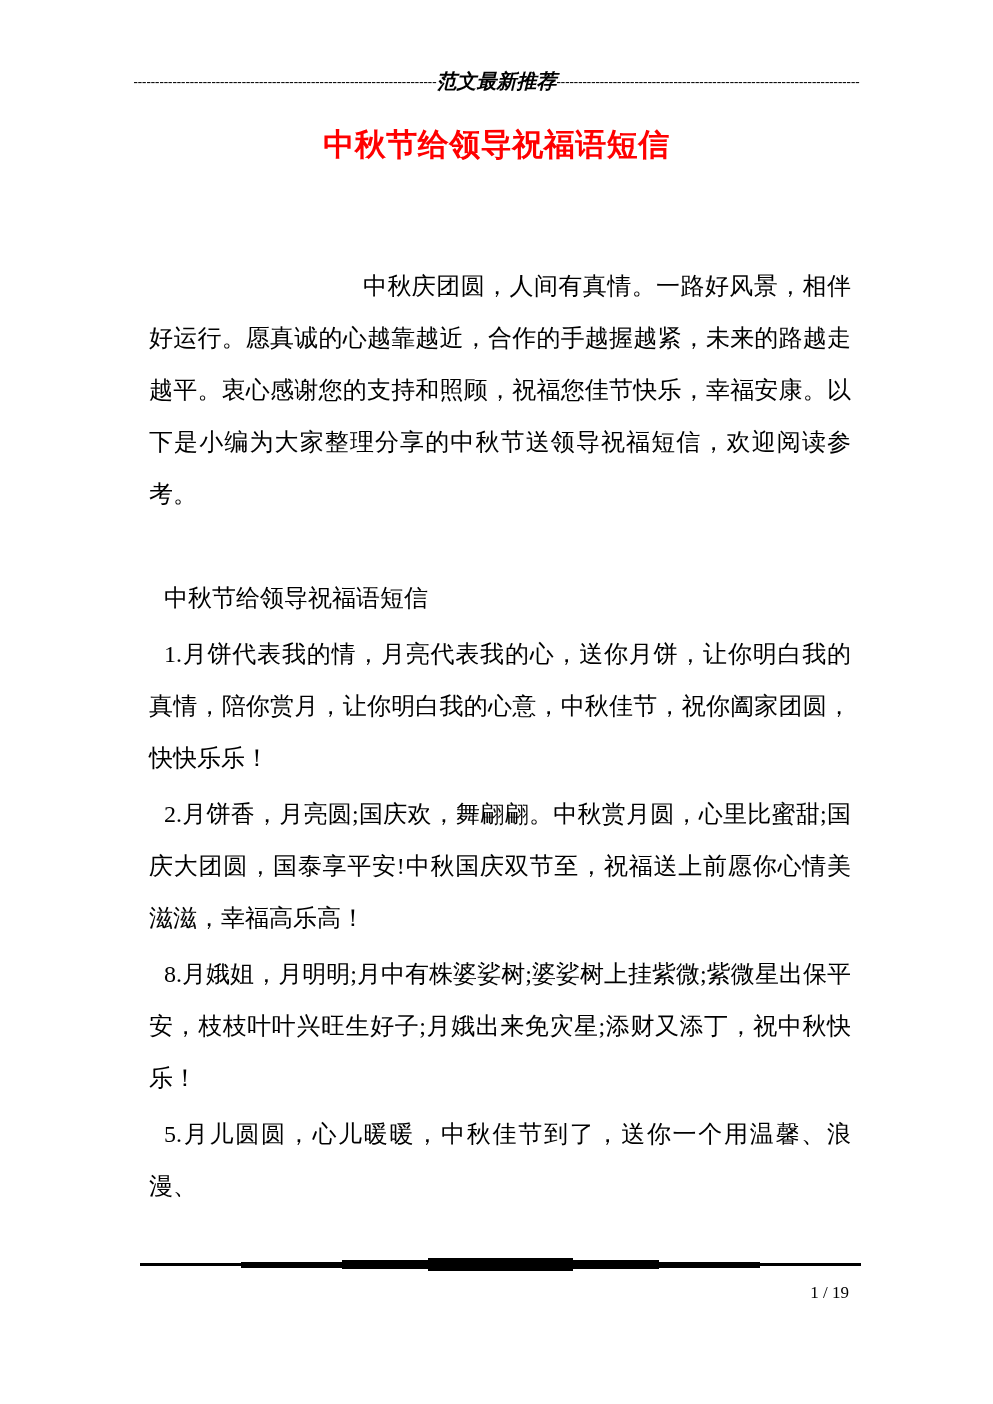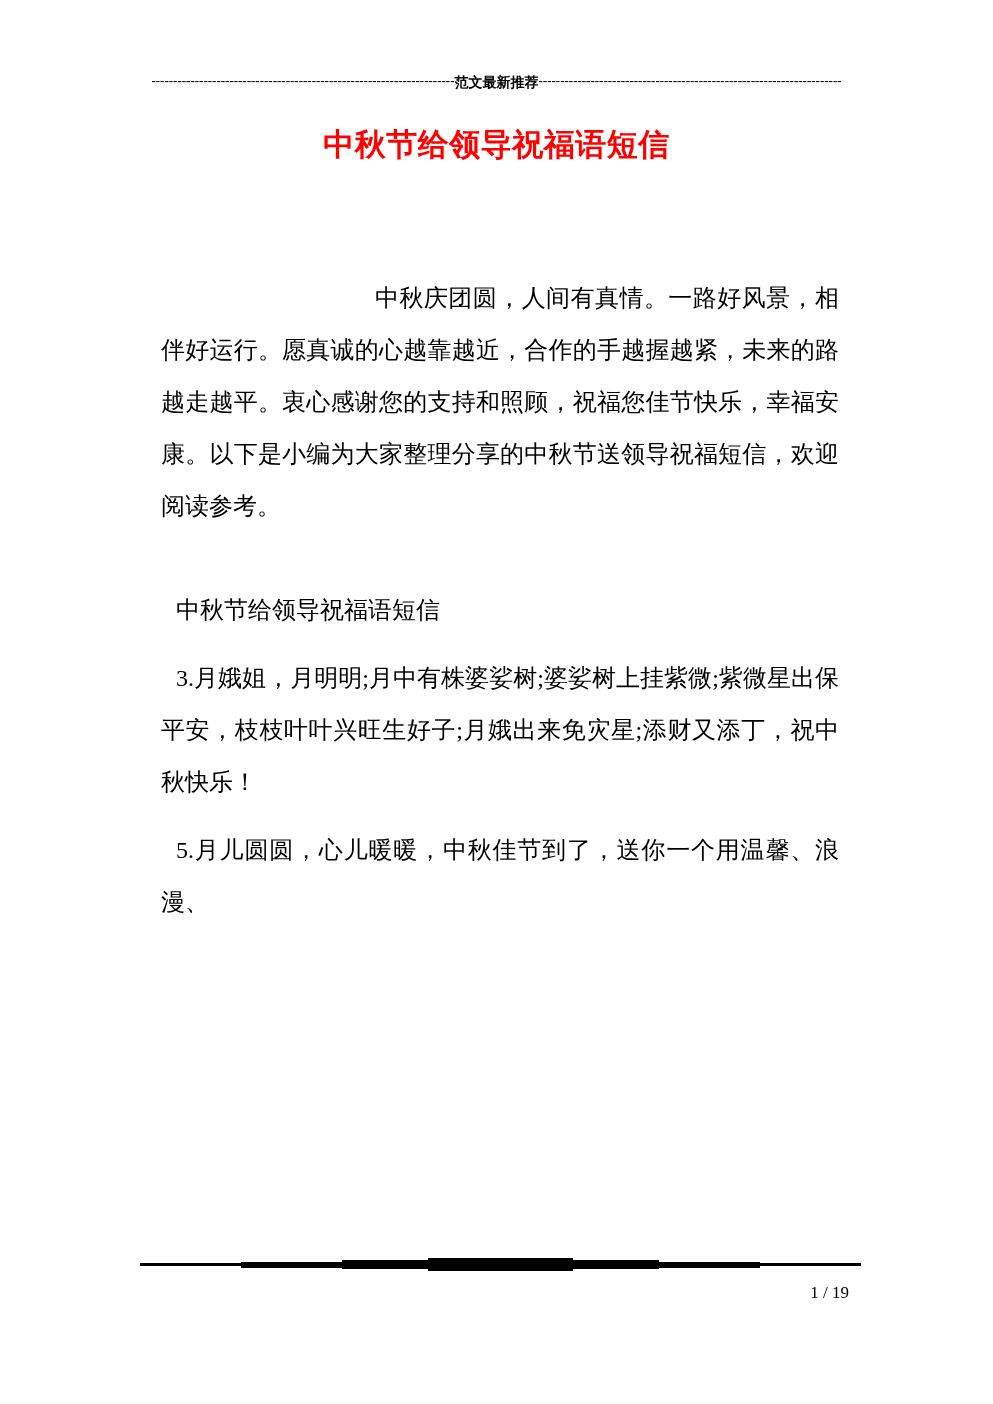--- a/index.html
+++ b/index.html
@@ -22,22 +22,23 @@
     white-space: nowrap;
     line-height: 18px;
   }
   .header .dashes {
     font-size: 13px;
     font-weight: bold;
     letter-spacing: 0px;
     vertical-align: 2px;
   }
   .header .label {
-    font-size: 14px;
+    font-size: 20px;
     font-weight: bold;
+    font-style: italic;
   }
   .doc-title {
     position: absolute;
     top: 122px;
     left: 0;
     width: 100%;
     text-align: center;
     font-size: 31px;
     font-weight: bold;
     line-height: 46px;
@@ -46,21 +47,21 @@
   .content {
     position: absolute;
     top: 256px;
     left: 145px;
     width: 710px;
     font-size: 24px;
     line-height: 52px;
     text-align: justify;
     text-justify: inter-ideograph;
   }
-  .content p { margin: 16px; }
+  .content p { margin: 4px; }
   .content p.intro { text-indent: 214px; }
   .content p.subheading { text-indent: 15px; margin-top: 52px; }
   .content p.greeting { text-indent: 15px; }
   .footer-bar {
     position: absolute;
     top: 1258px;
     left: 140px;
     width: 721px;
     height: 13px;
   }
@@ -84,21 +85,23 @@
 
   <div class="header">
     <span class="dashes">----------------------------------------------------------------------</span><span class="label">范文最新推荐</span><span class="dashes">----------------------------------------------------------------------</span>
   </div>
 
   <h1 class="doc-title" style="color: rgb(255, 0, 0);">中秋节给领导祝福语短信</h1>
 
   <div class="content">
     <p class="intro">中秋庆团圆，人间有真情。一路好风景，相伴好运行。愿真诚的心越靠越近，合作的手越握越紧，未来的路越走越平。衷心感谢您的支持和照顾，祝福您佳节快乐，幸福安康。以下是小编为大家整理分享的中秋节送领导祝福短信，欢迎阅读参考。</p>
     <p class="subheading">中秋节给领导祝福语短信</p>
-    <p class="greeting">3.月娥姐，月明明;月中有株婆娑树;婆娑树上挂紫微;紫微星出保平安，枝枝叶叶兴旺生好子;月娥出来免灾星;添财又添丁，祝中秋快乐！</p>
+    <p class="greeting">1.月饼代表我的情，月亮代表我的心，送你月饼，让你明白我的真情，陪你赏月，让你明白我的心意，中秋佳节，祝你阖家团圆，快快乐乐！</p>
+    <p class="greeting">2.月饼香，月亮圆;国庆欢，舞翩翩。中秋赏月圆，心里比蜜甜;国庆大团圆，国泰享平安!中秋国庆双节至，祝福送上前愿你心情美滋滋，幸福高乐高！</p>
+    <p class="greeting">8.月娥姐，月明明;月中有株婆娑树;婆娑树上挂紫微;紫微星出保平安，枝枝叶叶兴旺生好子;月娥出来免灾星;添财又添丁，祝中秋快乐！</p>
     <p class="greeting">5.月儿圆圆，心儿暖暖，中秋佳节到了，送你一个用温馨、浪漫、</p>
   </div>
 
   <div class="footer-bar">
     <div class="seg b1" style="background: rgb(0, 0, 0);"></div>
     <div class="seg b2" style="background: rgb(0, 0, 0);"></div>
     <div class="seg b3" style="background: rgb(0, 0, 0);"></div>
     <div class="seg b4" style="background: rgb(0, 0, 0);"></div>
   </div>
 

